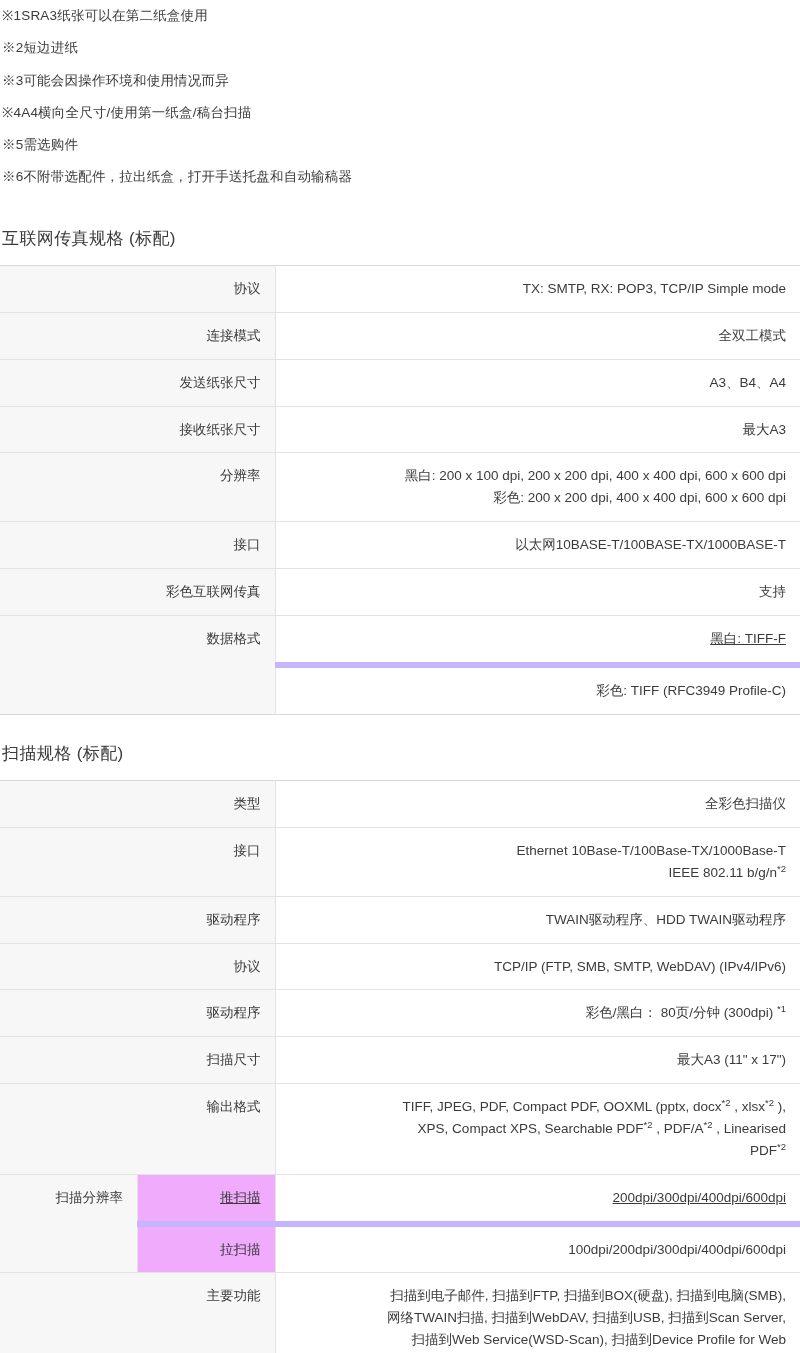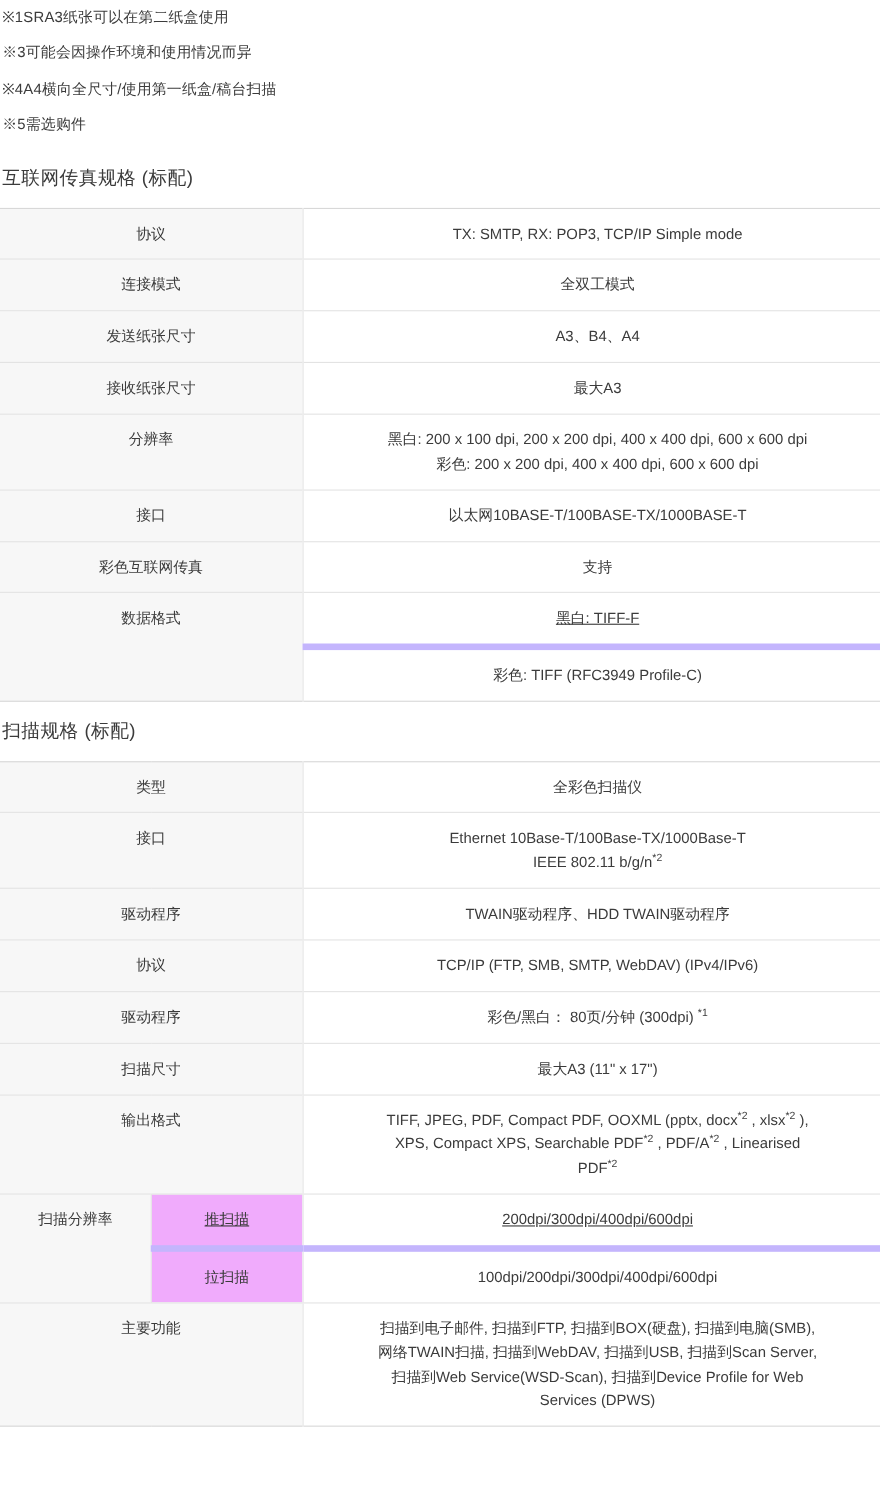--- a/index.html
+++ b/index.html
@@ -26,34 +26,34 @@
   .note-line {
     font-size: 13.5px;
     color: #3b3b3b;
     padding: 6px 0 6px 2px;
     letter-spacing: 0.2px;
   }
   h2.section-title {
     font-size: 17px;
     font-weight: 400;
     color: #3b3b3b;
-    margin: 14px 0 14px 2px;
+    margin: 26px 0 14px 2px;
     letter-spacing: 0.4px;
   }
   table.spec {
     width: 100%;
     border-collapse: collapse;
     border-top: 1px solid #d8d8d8;
     border-bottom: 1px solid #d8d8d8;
     table-layout: fixed;
   }
   table.spec tr { border-bottom: 1px solid #e3e3e3; }
   table.spec tr:last-child { border-bottom: none; }
   table.spec th, table.spec td {
-    text-align: center;
+    text-align: right;
     font-weight: 400;
     vertical-align: top;
     padding: 12px 14px 12px 14px;
     font-size: 13.5px;
     line-height: 1.62;
   }
   table.spec th.label {
     width: 275px;
     background: #f7f7f7;
     color: #3b3b3b;
@@ -83,23 +83,25 @@
   }
   .subrow-border { border-bottom: 6px solid #c4b5fd; text-decoration: underline; }
 </style>
 </head>
 <body>
 
 <div class="page">
 
   <div class="notes-top">
     <div class="note-line">※1SRA3纸张可以在第二纸盒使用</div>
+    <div class="note-line">※2短边进纸</div>
     <div class="note-line">※3可能会因操作环境和使用情况而异</div>
     <div class="note-line">※4A4横向全尺寸/使用第一纸盒/稿台扫描</div>
     <div class="note-line">※5需选购件</div>
+    <div class="note-line">※6不附带选配件，拉出纸盒，打开手送托盘和自动输稿器</div>
   </div>
 
   <h2 class="section-title">互联网传真规格 (标配)</h2>
 
   <table class="spec">
     <tbody>
       <tr>
         <th class="label">协议</th>
         <td class="value">
           <span class="cell-line">TX: SMTP, RX: POP3, TCP/IP Simple mode</span>

